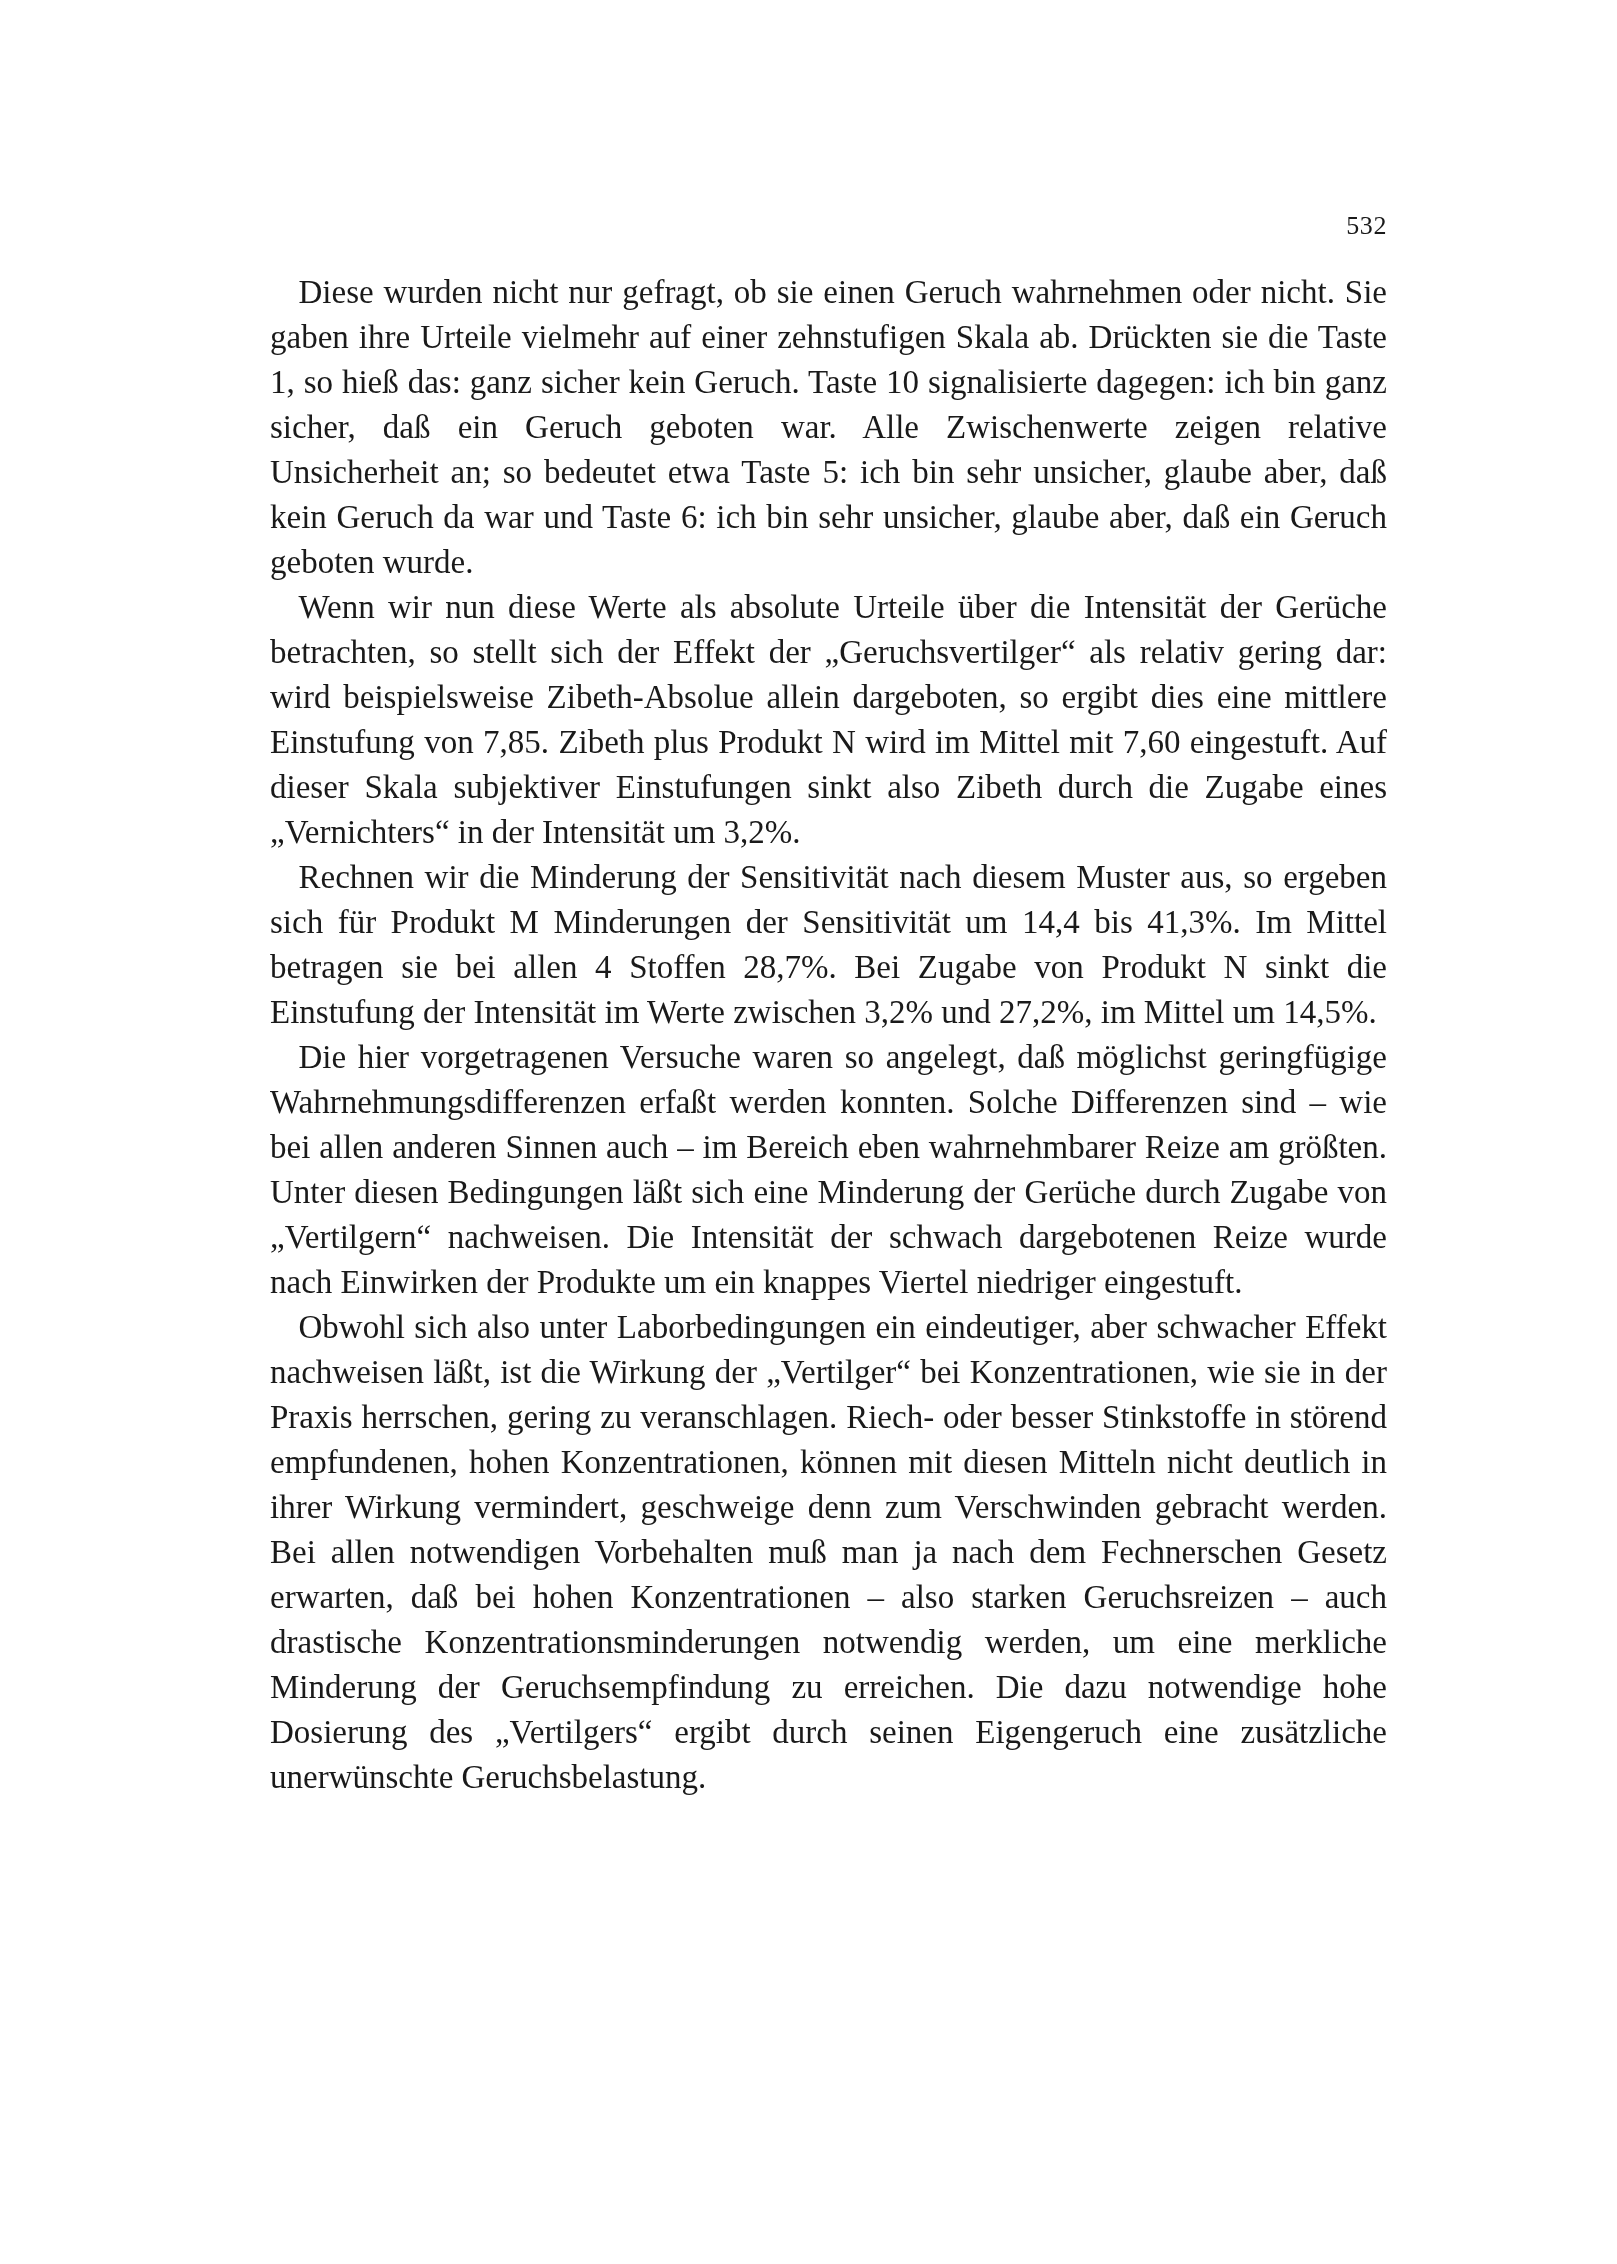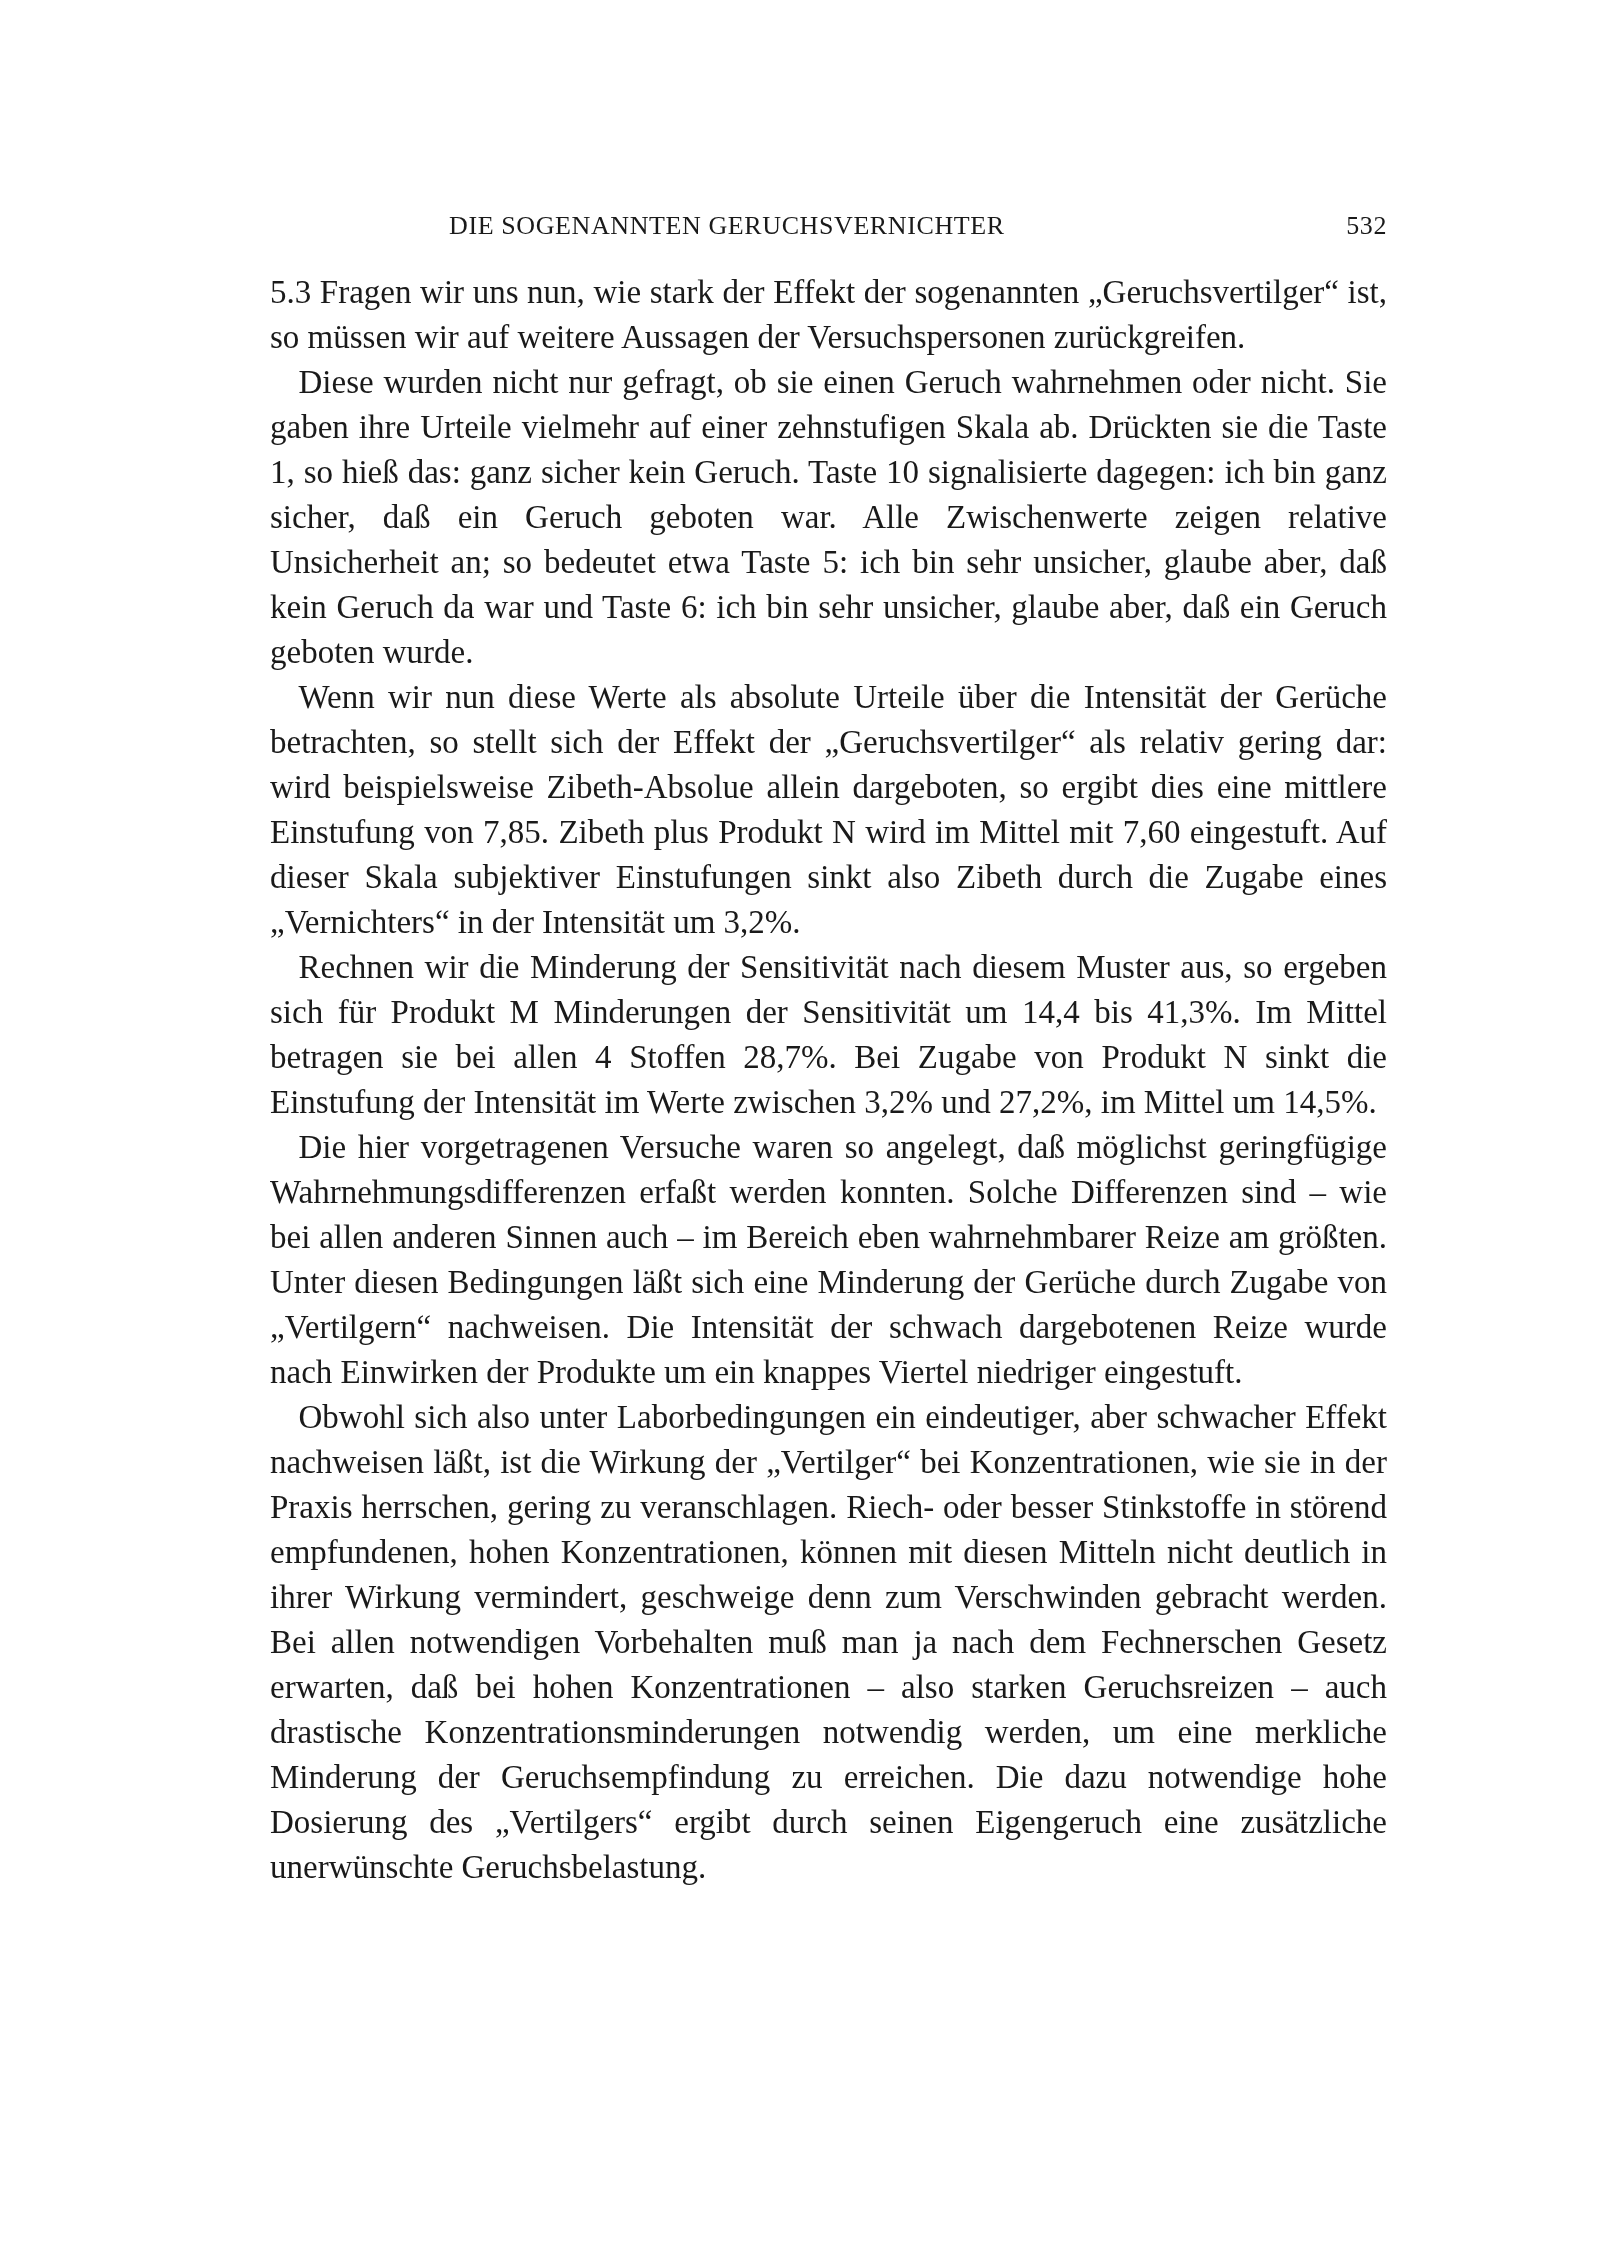--- a/index.html
+++ b/index.html
@@ -56,26 +56,24 @@
     }
     .body-text p.first {
       text-indent: 0;
     }
   </style>
 </head>
 <body>
 
 <div class="page">
   <div class="running-head">
-    <span class="running-title">DIE SOGENANNTEN GERUCHSVERNICHTER</span>
     <span class="page-number">532</span>
   </div>
 
   <div class="body-text">
-    <p class="first">5.3 Fragen wir uns nun, wie stark der Effekt der sogenannten „Geruchsvertilger“ ist, so müssen wir auf weitere Aussagen der Versuchspersonen zurückgreifen.</p>
     <p>Diese wurden nicht nur gefragt, ob sie einen Geruch wahrnehmen oder nicht. Sie gaben ihre Urteile vielmehr auf einer zehnstufigen Skala ab. Drückten sie die Taste 1, so hieß das: ganz sicher kein Geruch. Taste 10 signalisierte dagegen: ich bin ganz sicher, daß ein Geruch geboten war. Alle Zwischenwerte zeigen relative Unsicherheit an; so bedeutet etwa Taste 5: ich bin sehr unsicher, glaube aber, daß kein Geruch da war und Taste 6: ich bin sehr unsicher, glaube aber, daß ein Geruch geboten wurde.</p>
     <p>Wenn wir nun diese Werte als absolute Urteile über die Intensität der Gerüche betrachten, so stellt sich der Effekt der „Geruchsvertilger“ als relativ gering dar: wird beispielsweise Zibeth-Absolue allein dargeboten, so ergibt dies eine mittlere Einstufung von 7,85. Zibeth plus Produkt N wird im Mittel mit 7,60 eingestuft. Auf dieser Skala subjektiver Einstufungen sinkt also Zibeth durch die Zugabe eines „Vernichters“ in der Intensität um 3,2%.</p>
     <p>Rechnen wir die Minderung der Sensitivität nach diesem Muster aus, so ergeben sich für Produkt M Minderungen der Sensitivität um 14,4 bis 41,3%. Im Mittel betragen sie bei allen 4 Stoffen 28,7%. Bei Zugabe von Produkt N sinkt die Einstufung der Intensität im Werte zwischen 3,2% und 27,2%, im Mittel um 14,5%.</p>
     <p>Die hier vorgetragenen Versuche waren so angelegt, daß möglichst geringfügige Wahrnehmungsdifferenzen erfaßt werden konnten. Solche Differenzen sind – wie bei allen anderen Sinnen auch – im Bereich eben wahrnehmbarer Reize am größten. Unter diesen Bedingungen läßt sich eine Minderung der Gerüche durch Zugabe von „Vertilgern“ nachweisen. Die Intensität der schwach dargebotenen Reize wurde nach Einwirken der Produkte um ein knappes Viertel niedriger eingestuft.</p>
     <p>Obwohl sich also unter Laborbedingungen ein eindeutiger, aber schwacher Effekt nachweisen läßt, ist die Wirkung der „Vertilger“ bei Konzentrationen, wie sie in der Praxis herrschen, gering zu veranschlagen. Riech- oder besser Stinkstoffe in störend empfundenen, hohen Konzentrationen, können mit diesen Mitteln nicht deutlich in ihrer Wirkung vermindert, geschweige denn zum Verschwinden gebracht werden. Bei allen notwendigen Vorbehalten muß man ja nach dem Fechnerschen Gesetz erwarten, daß bei hohen Konzentrationen – also starken Geruchsreizen – auch drastische Konzentrationsminderungen notwendig werden, um eine merkliche Minderung der Geruchsempfindung zu erreichen. Die dazu notwendige hohe Dosierung des „Vertilgers“ ergibt durch seinen Eigengeruch eine zusätzliche unerwünschte Geruchsbelastung.</p>
   </div>
 </div>
 
 
 </body></html>

